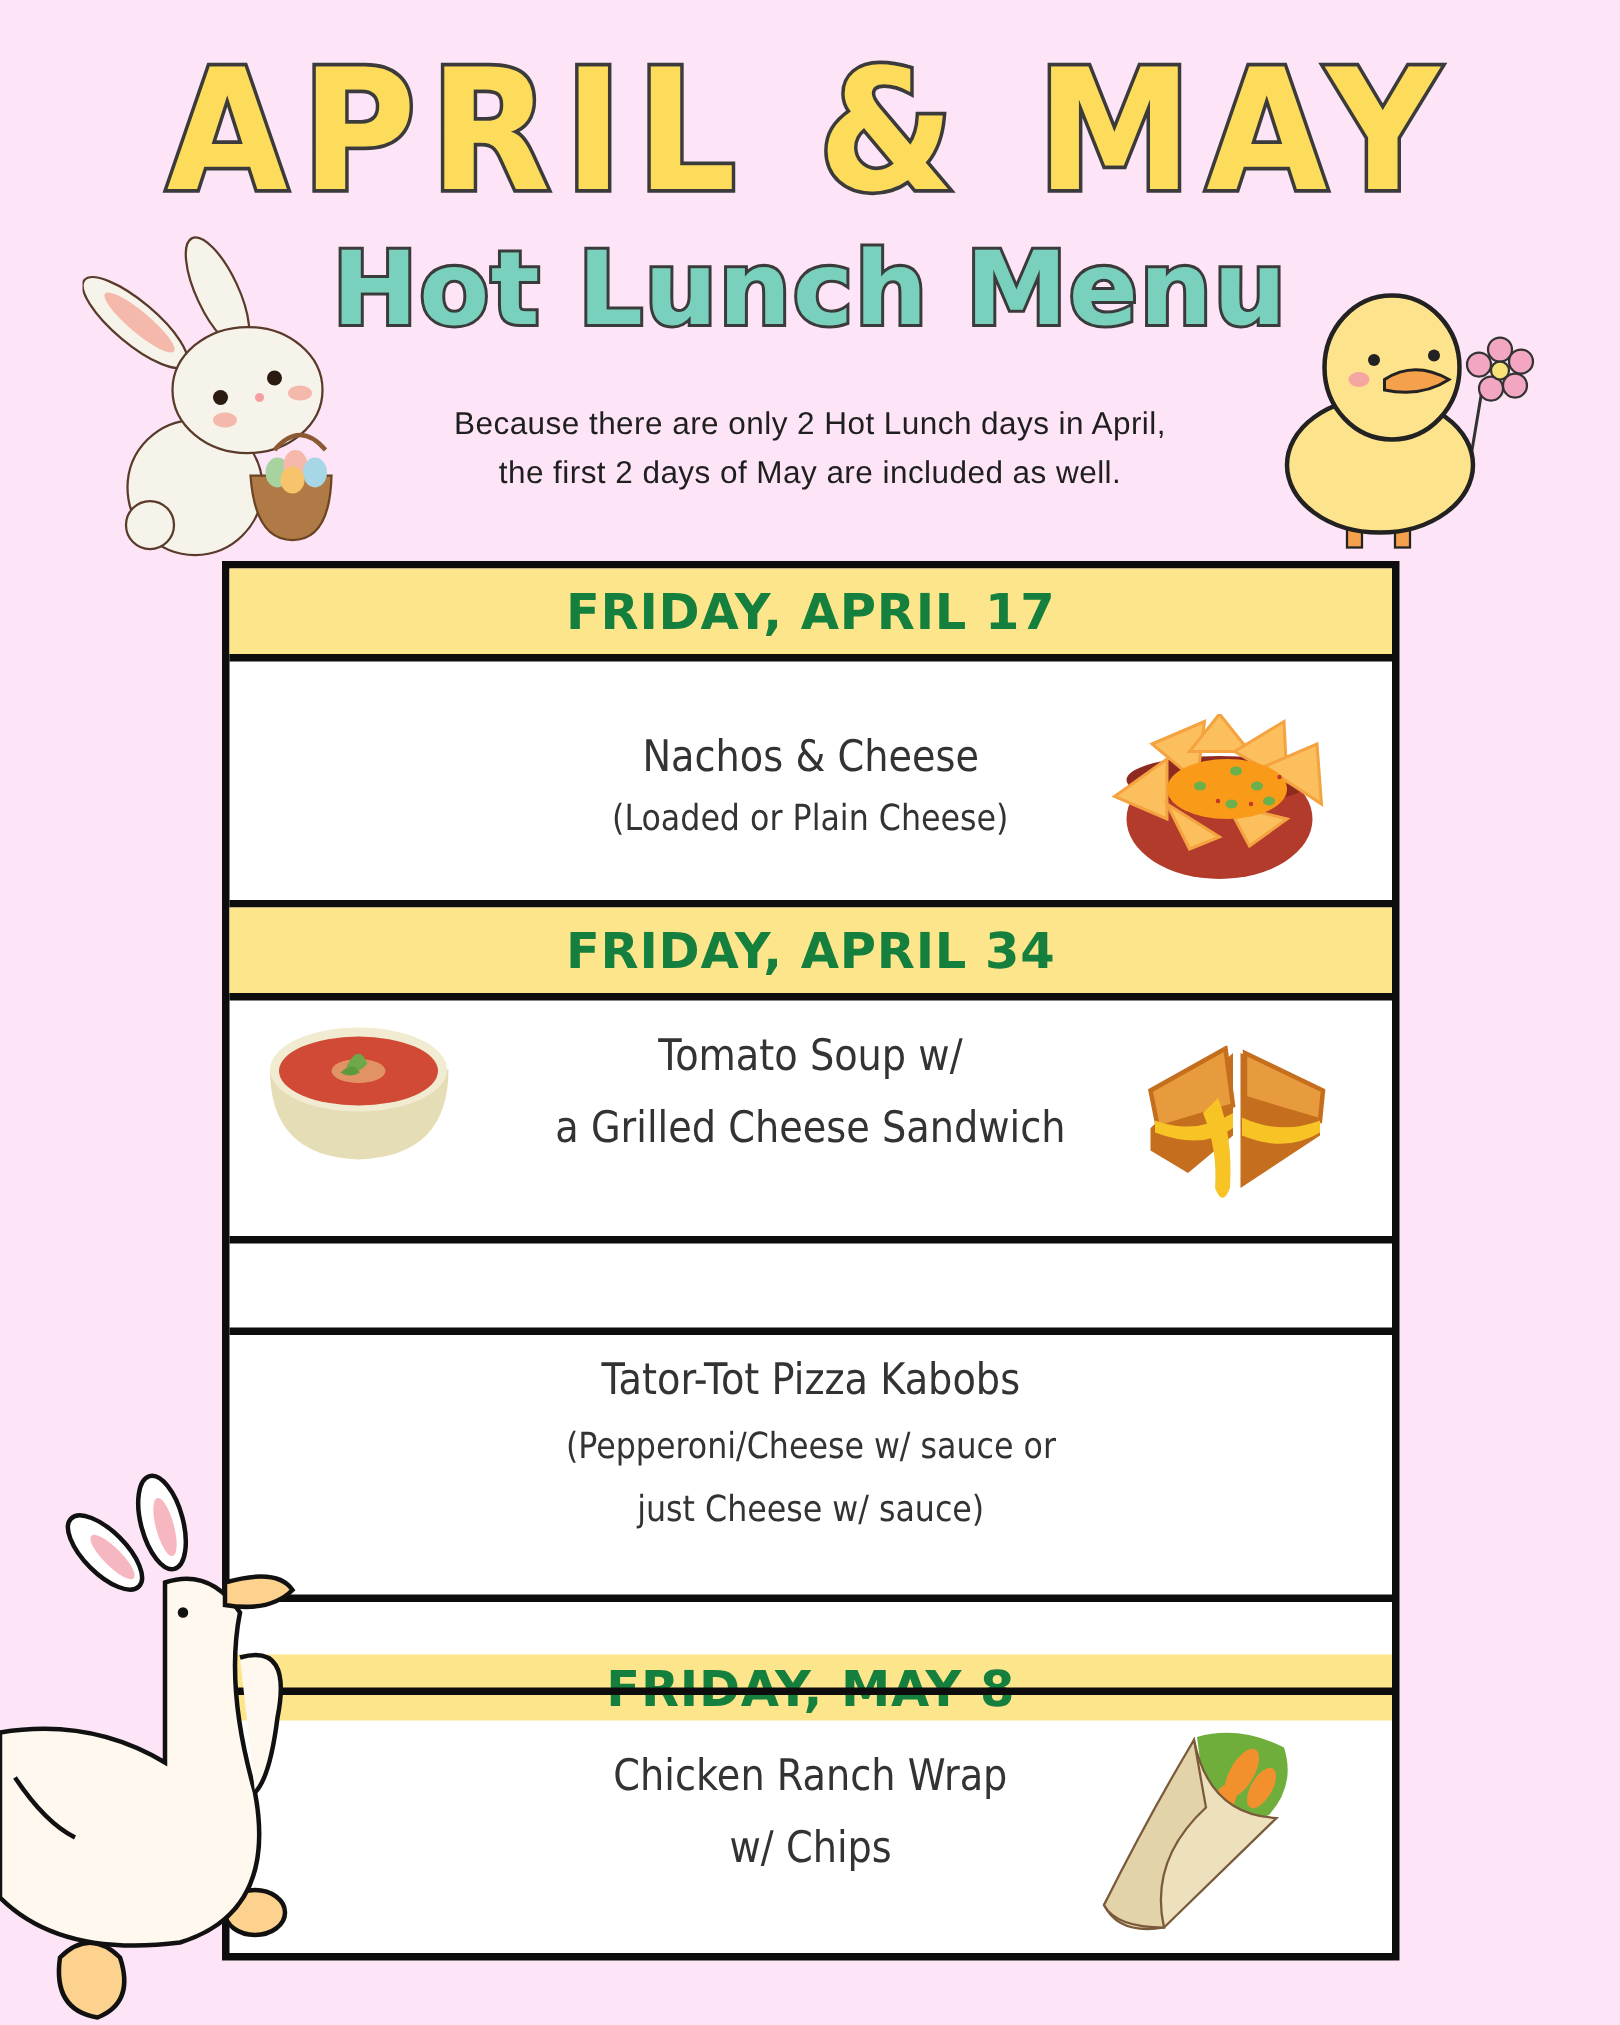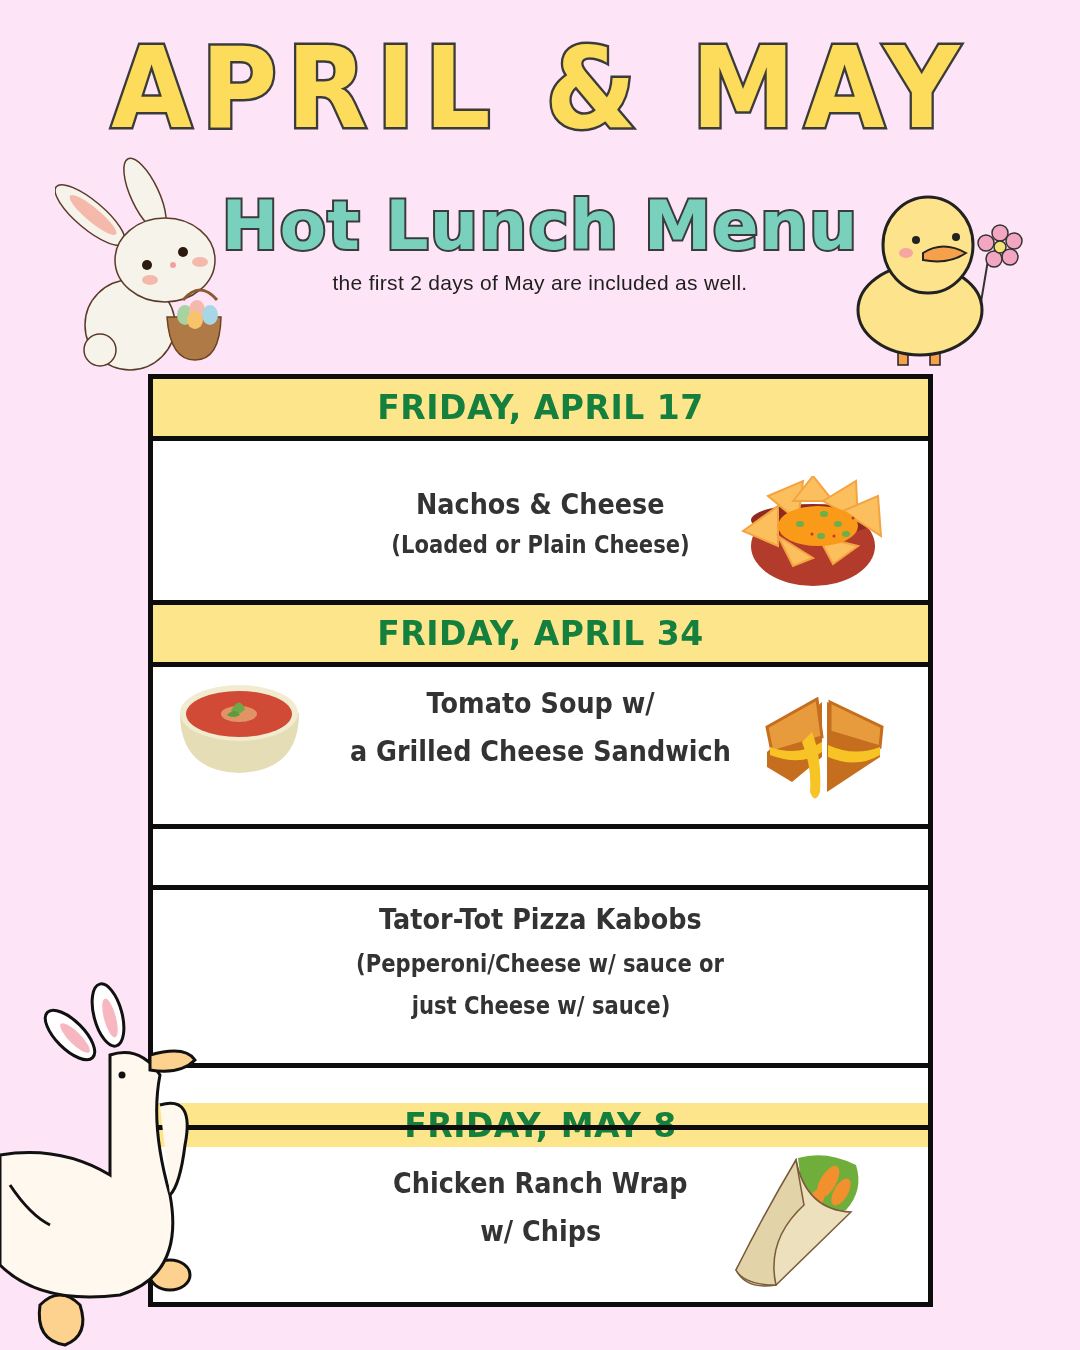--- a/index.html
+++ b/index.html
@@ -26,21 +26,20 @@
     position: absolute; left: 0; top: 160px; width: 1080px;
     text-align: center;
     font-family: "DejaVu Sans", sans-serif;
     font-weight: bold;
     font-size: 68px;
     color: #79d1bd;
     -webkit-text-stroke: 4px #3b3b3b;
     paint-order: stroke fill;
     line-height: 1;
     letter-spacing: 1px;
-    margin-top: 32px;
   }
   .intro {
     position: absolute; left: 0; top: 266px; width: 1080px;
     text-align: center;
     font-family: "Liberation Sans", sans-serif;
     font-size: 21px;
     line-height: 33px;
     color: #1f1f1f;
     letter-spacing: 0.3px;
   }
@@ -62,33 +61,33 @@
     font-size: 33px;
     color: #15803d;
     letter-spacing: 0.5px;
   }
   .divider { position: absolute; left: 0; width: 100%; height: 5px; background: #0d0d0d; }
   .row-body {
     position: absolute; left: 0; width: 100%;
     display: flex; flex-direction: column; align-items: center; justify-content: center;
     font-family: "DejaVu Sans", sans-serif;
     color: #333333;
-    font-weight: bold;
   }
   .dish { font-size: 29px; line-height: 48px; transform: scaleX(0.88); white-space: nowrap; }
   .note { font-size: 24px; line-height: 42px; transform: scaleX(0.88); white-space: nowrap; }
 
   .illus { position: absolute; }
 </style>
 </head>
 <body>
 
 <div class="title-main">APRIL &amp; MAY</div>
 <div class="title-sub">Hot Lunch Menu</div>
 <div class="intro">
+  <div>Because there are only 2 Hot Lunch days in April,</div>
   <div>the first 2 days of May are included as well.</div>
 </div>
 
 <div class="menu-table">
 
   <div class="row-head" style="top:0;height:57px;">
     <span>FRIDAY, APRIL 17</span>
   </div>
   <div class="divider" style="top:57px;"></div>
   <div class="row-body" style="top:62px;height:159px;">

